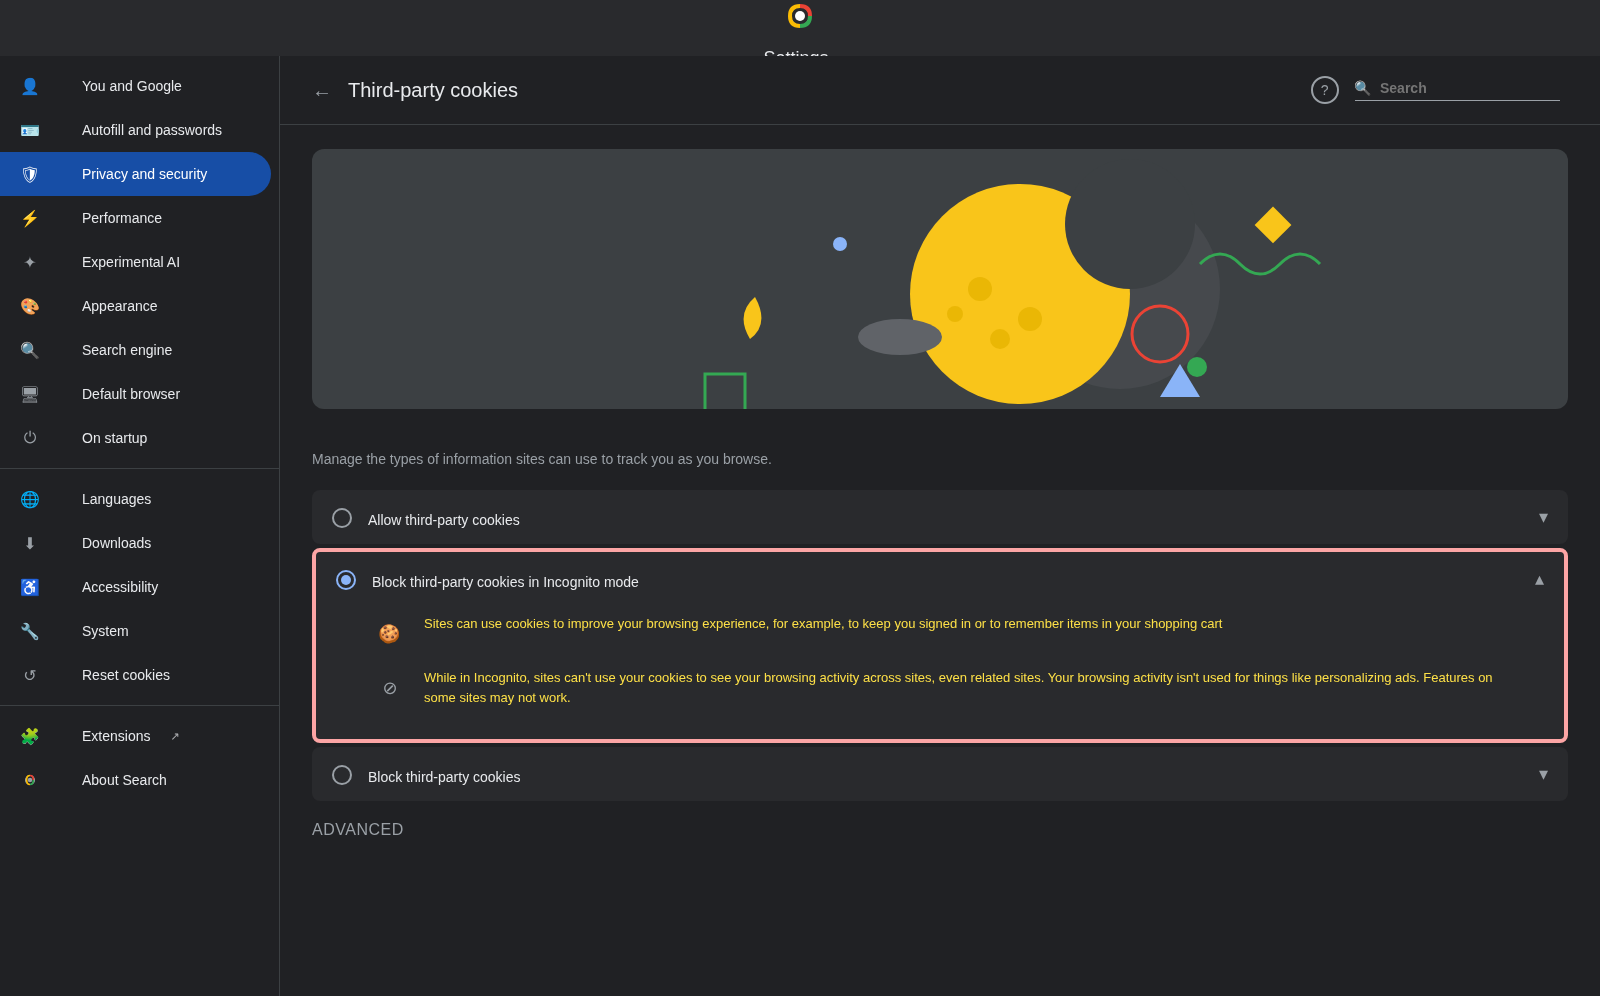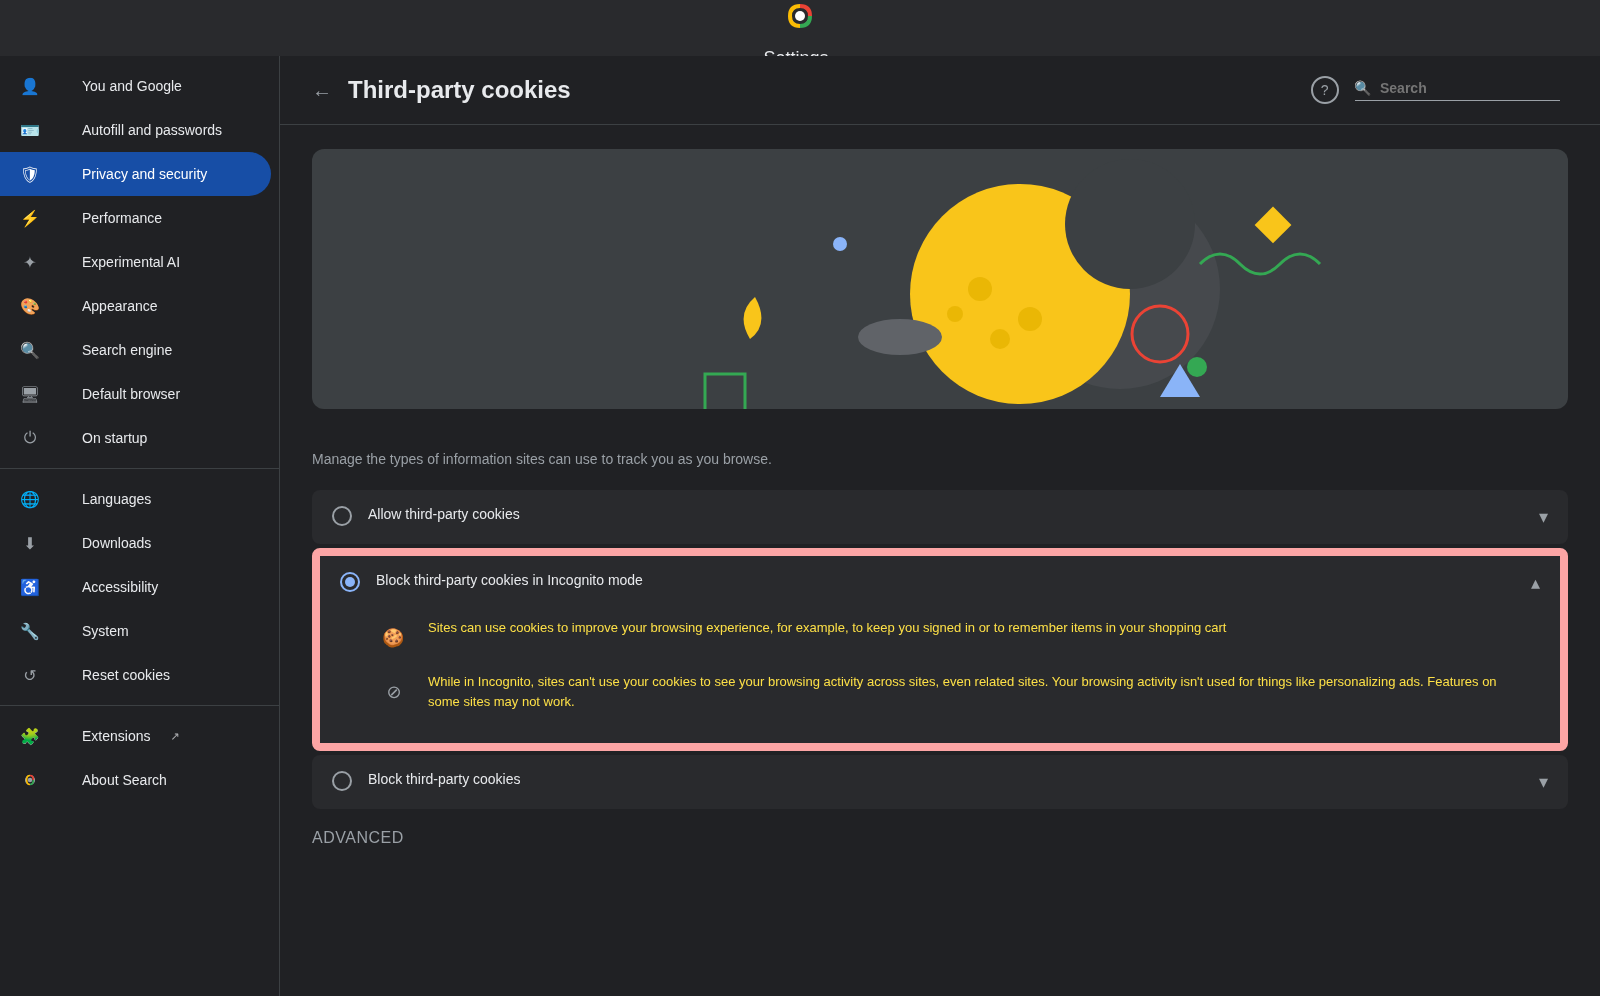--- a/index.html
+++ b/index.html
@@ -140,22 +140,22 @@
       gap: 16px;
     }
     .back-btn {
       cursor: pointer;
       color: #9aa0a6;
       font-size: 20px;
       display: flex;
       align-items: center;
     }
     .content-title {
-      font-size: 24px;
-      font-weight: 700;
+      font-size: 20px;
+      font-weight: 400;
       color: #e8eaed;
     }
     .content-header-right {
       display: flex;
       align-items: center;
       gap: 16px;
     }
     .help-btn {
       width: 28px;
       height: 28px;
@@ -203,25 +203,25 @@
       line-height: 1.5;
     }
 
     
     .option-row {
       margin: 4px 32px;
       border-radius: 8px;
       background: #292a2d;
     }
     .option-row.selected {
-      border: 8px solid #fca5a5;
+      border: 4px solid #fca5a5;
     }
     .option-header {
       display: flex;
-      align-items: flex-start;
+      align-items: flex-end;
       padding: 16px 20px;
       cursor: pointer;
     }
     .radio-btn {
       width: 20px;
       height: 20px;
       border-radius: 50%;
       border: 2px solid #9aa0a6;
       display: flex;
       align-items: center;

